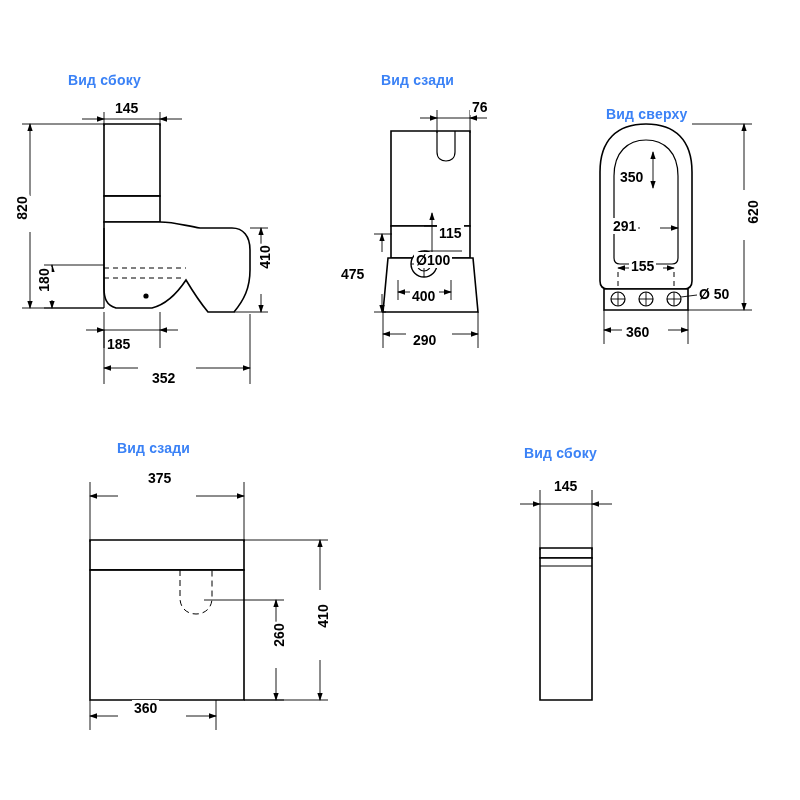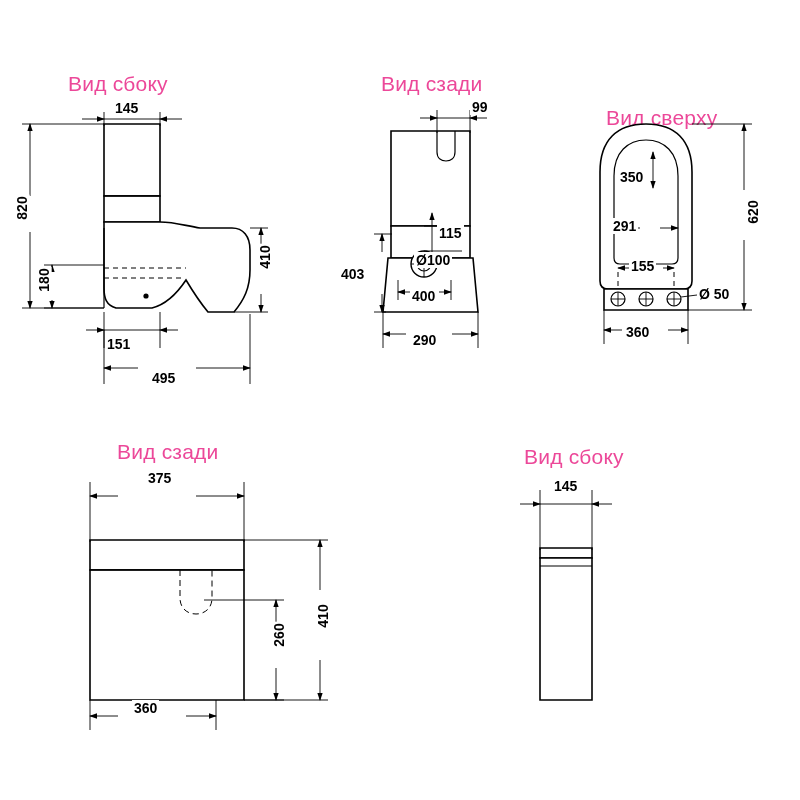--- a/index.html
+++ b/index.html
@@ -15,23 +15,23 @@
     position: relative;
     overflow: hidden;
   }
   #stage {
     position: relative;
     width: 800px;
     height: 800px;
   }
   .view-title {
     position: absolute;
-    font-size: 21px;
-    font-weight: normal;
-    color: #ec4899;
+    font-size: 14px;
+    font-weight: bold;
+    color: #3b82f6;
     white-space: nowrap;
     letter-spacing: 0.2px;
   }
   .dim-label {
     position: absolute;
     font-size: 14px;
     font-weight: bold;
     color: #000;
     white-space: nowrap;
     background: #ffffff;
@@ -347,26 +347,26 @@
       <line class="ln-thin" x1="540" y1="504" x2="592" y2="504"></line>
       <line class="ln-thin" x1="612" y1="504" x2="592" y2="504" marker-end="url(#arrS)"></line>
     </g>
 
   </svg>
 
   <div class="dim-label" style="left:113px; top:100px;">145</div>
   <div class="dim-label" style="left:8px; top:200px; transform:rotate(-90deg);">820</div>
   <div class="dim-label" style="left:30px; top:272px; transform:rotate(-90deg);">180</div>
   <div class="dim-label" style="left:251px; top:249px; transform:rotate(-90deg);">410</div>
-  <div class="dim-label" style="left:105px; top:336px;">151</div>
-  <div class="dim-label" style="left:150px; top:370px;">495</div>
-
-  <div class="dim-label" style="left:470px; top:99px;">99</div>
+  <div class="dim-label" style="left:105px; top:336px;">185</div>
+  <div class="dim-label" style="left:150px; top:370px;">352</div>
+
+  <div class="dim-label" style="left:470px; top:99px;">76</div>
   <div class="dim-label" style="left:437px; top:214px;margin-top:11px;">115</div>
-  <div class="dim-label" style="left:339px; top:266px;">403</div>
+  <div class="dim-label" style="left:339px; top:266px;">475</div>
   <div class="dim-label" style="left:414px; top:252px;">Ø100</div>
   <div class="dim-label" style="left:410px; top:288px;">400</div>
   <div class="dim-label" style="left:411px; top:332px;">290</div>
 
   <div class="dim-label" style="left:618px; top:169px;text-align:right;">350</div>
   <div class="dim-label" style="left:611px; top:218px;">291</div>
   <div class="dim-label" style="left:629px; top:258px;">155</div>
   <div class="dim-label" style="left:739px; top:204px; transform:rotate(-90deg);">620</div>
   <div class="dim-label" style="left:697px; top:286px;">Ø 50</div>
   <div class="dim-label" style="left:624px; top:324px;">360</div>

